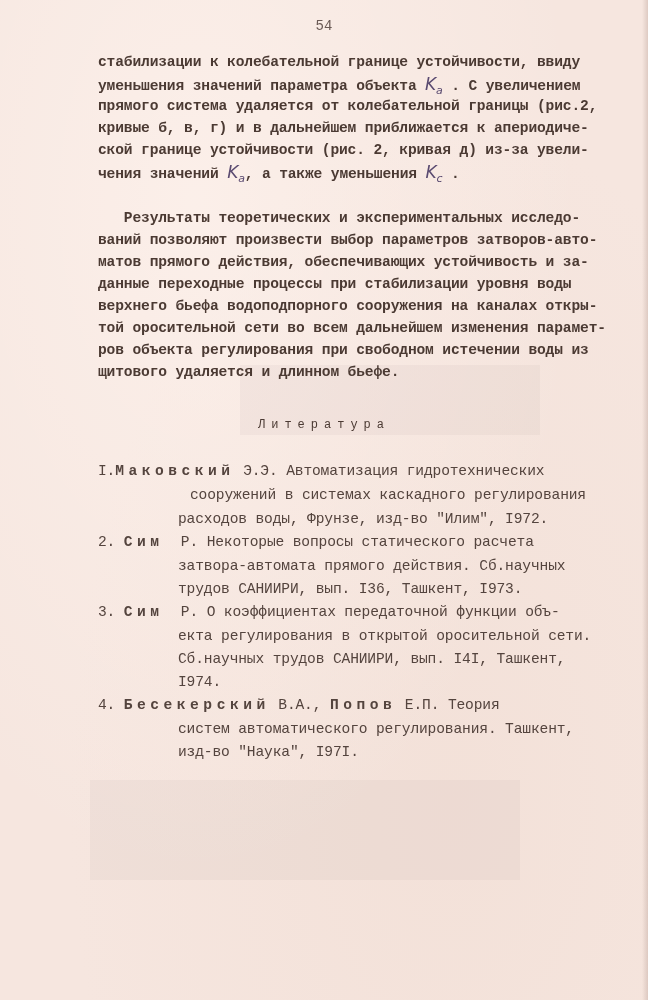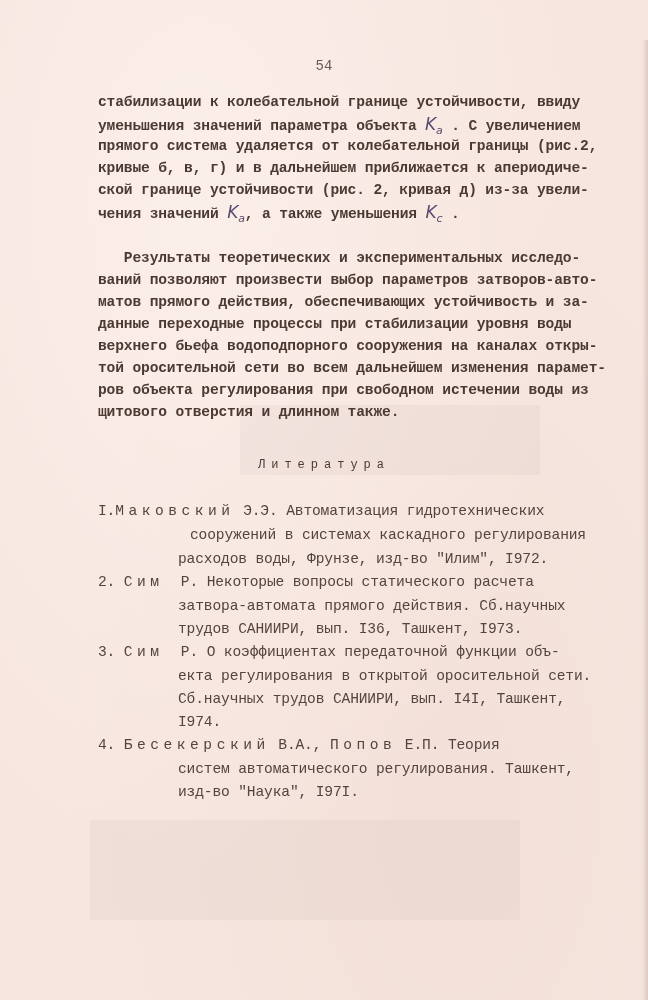--- a/index.html
+++ b/index.html
@@ -6,41 +6,41 @@
   body {
     width: 648px; height: 1000px; overflow: hidden;
     background: #f6e6df;
     background-image:
       radial-gradient(ellipse at 30% 20%, rgba(255,245,240,0.6), rgba(0,0,0,0) 60%),
       radial-gradient(ellipse at 70% 80%, rgba(240,220,210,0.5), rgba(0,0,0,0) 60%);
     position: relative;
     font-family: "Liberation Mono", "DejaVu Sans Mono", monospace;
     color: #4a3a34;
   }
-  .page { position: absolute; left: 0; top: 0; width: 648px; height: 744px; margin-top: 40px; }
+  .page { position: absolute; left: 0; top: 0; width: 648px; height: 744px; }
   .pnum {
     position: absolute; left: 0; width: 648px; top: 18px; text-align: center;
     font-size: 14px; color: #6a5a55;
   }
   .line {
     position: absolute; left: 98px; white-space: pre;
     font-size: 14.6px; letter-spacing: -0.15px; line-height: 22px;
     font-weight: bold; color: #4b3a33;
   }
   .lit .line { font-weight: normal; color: #54443e; }
   .ka {
     font-family: "DejaVu Sans", sans-serif; font-style: italic; font-weight: normal;
     font-size: 17px; color: #5a4a70;
   }
   .ka sub { font-size: 11px; }
   .heading {
     position: absolute; left: 0; width: 648px; text-align: center; top: 418px;
     font-size: 12px; letter-spacing: 6px; color: #4b3a33;
   }
-  .spaced { letter-spacing: 4.5px; }
+  .spaced { letter-spacing: 4.5px; font-weight: bold; }
   .bleed {
     position: absolute; background: rgba(160,140,140,0.08);
   }
   .edge {
     position: absolute; right: 0; top: 0; width: 6px; height: 1000px;
     background: linear-gradient(to right, rgba(0,0,0,0), rgba(150,120,110,0.25));
   }
 </style>
 </head>
 <body>
@@ -62,21 +62,21 @@
   </div>
 
   <div>
     <div class="line" style="top:207px;">   Результаты теоретических и экспериментальных исследо-</div>
     <div class="line" style="top:229px;">ваний позволяют произвести выбор параметров затворов-авто-</div>
     <div class="line" style="top:251px;">матов прямого действия, обеспечивающих устойчивость и за-</div>
     <div class="line" style="top:273px;">данные переходные процессы при стабилизации уровня воды</div>
     <div class="line" style="top:295px;">верхнего бьефа водоподпорного сооружения на каналах откры-</div>
     <div class="line" style="top:317px;">той оросительной сети во всем дальнейшем изменения парамет-</div>
     <div class="line" style="top:339px;">ров объекта регулирования при свободном истечении воды из</div>
-    <div class="line" style="top:361px;">щитового отверстия и длинном также.</div>
+    <div class="line" style="top:361px;">щитового удаляется и длинном бьефе.</div>
   </div>
 
   <div class="heading">Литература</div>
 
   <div class="lit">
 
     <div>
       <div class="line" style="top:460px;left:98px;"><span>I.</span><span class="spaced">Маковский</span><span> Э.Э. Автоматизация гидротехнических</span></div>
       <div class="line" style="top:484px;left:190px;">сооружений в системах каскадного регулирования</div>
       <div class="line" style="top:508px;left:178px;">расходов воды, Фрунзе, изд-во "Илим", I972.</div>

